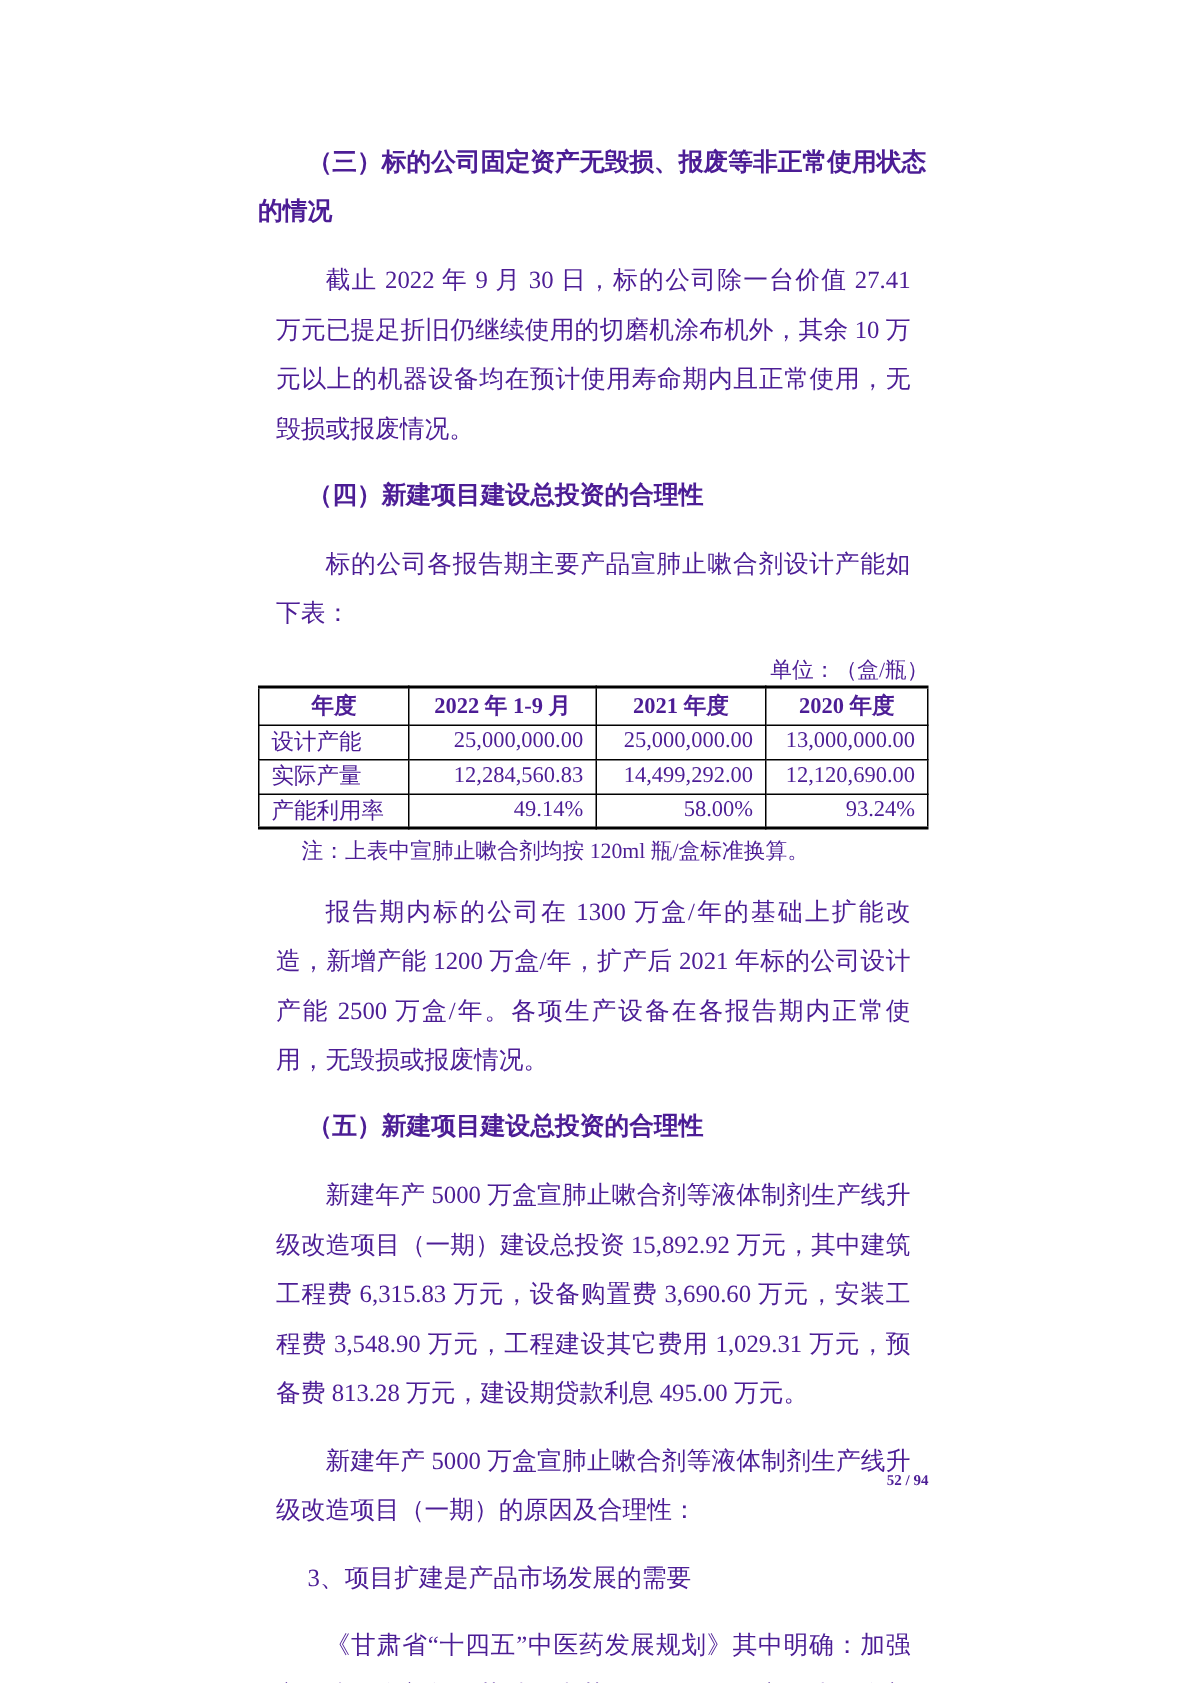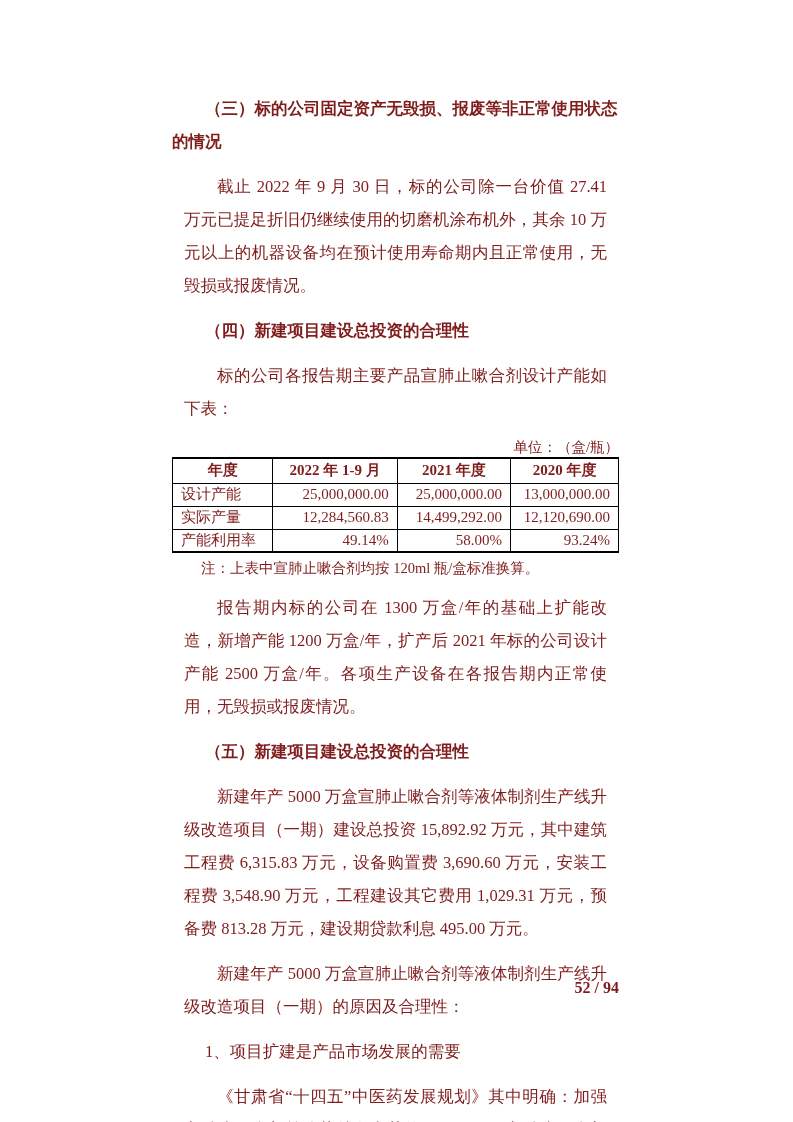--- a/index.html
+++ b/index.html
@@ -8,21 +8,21 @@
     background: #ffffff;
   }
   .page {
     position: relative;
     width: 699px;
     height: 1122px;
     margin: 0 auto;
     background: #ffffff;
     box-sizing: border-box;
     padding: 92px 127px 0 125px;
-    color: #7f1d1d;
+    color: #4c1d95;
     font-family: "Liberation Serif", "DejaVu Serif", serif;
     font-size: 16.5px;
     overflow: hidden;
   }
   .heading {
     font-family: "Liberation Sans", "DejaVu Sans", sans-serif;
     font-weight: bold;
     font-size: 16.5px;
     line-height: 33px;
     text-indent: 2em;
@@ -74,21 +74,21 @@
     margin: 0;
     line-height: 30px;
     font-size: 14.5px;
     text-indent: 2em;
   }
   .spaced { margin-top: 8px; }
   .footer-page {
     position: absolute;
     top: 980px;
     right: 127px;
-    font-size: 16px;
+    font-size: 10px;
     font-weight: bold;
     line-height: 16px;
   }
 </style>
 </head>
 <body>
 
 <div class="page">
 
   <h2 class="heading">（三）标的公司固定资产无毁损、报废等非正常使用状态的情况</h2>
@@ -135,18 +135,18 @@
       </tr>
     </tbody>
   </table>
 
   <p class="note">注：上表中宣肺止嗽合剂均按 120ml 瓶/盒标准换算。</p>
   <p class="para spaced">报告期内标的公司在 1300 万盒/年的基础上扩能改造，新增产能 1200 万盒/年，扩产后 2021 年标的公司设计产能 2500 万盒/年。各项生产设备在各报告期内正常使用，无毁损或报废情况。</p>
 
   <h2 class="heading">（五）新建项目建设总投资的合理性</h2>
   <p class="para">新建年产 5000 万盒宣肺止嗽合剂等液体制剂生产线升级改造项目（一期）建设总投资 15,892.92 万元，其中建筑工程费 6,315.83 万元，设备购置费 3,690.60 万元，安装工程费 3,548.90 万元，工程建设其它费用 1,029.31 万元，预备费 813.28 万元，建设期贷款利息 495.00 万元。</p>
   <p class="para">新建年产 5000 万盒宣肺止嗽合剂等液体制剂生产线升级改造项目（一期）的原因及合理性：</p>
-  <p class="subitem">1、项目扩建是产品市场发展的需要</p>
+  <p class="subitem">3、项目扩建是产品市场发展的需要</p>
   <p class="para">《甘肃省“十四五”中医药发展规划》其中明确：加强宣肺止嗽合剂等优势特色中药的二次开发。宣肺止嗽合剂 2009～2020 年 13 年来，销售量从 175 万盒增加到 1,173.91 万盒以上，销售额逐年增加，其市场发展趋于不断上升状态，市场前景看好。</p>
 
   <div class="footer-page">52 / 94</div>
 
 </div>
 
 </body></html>

